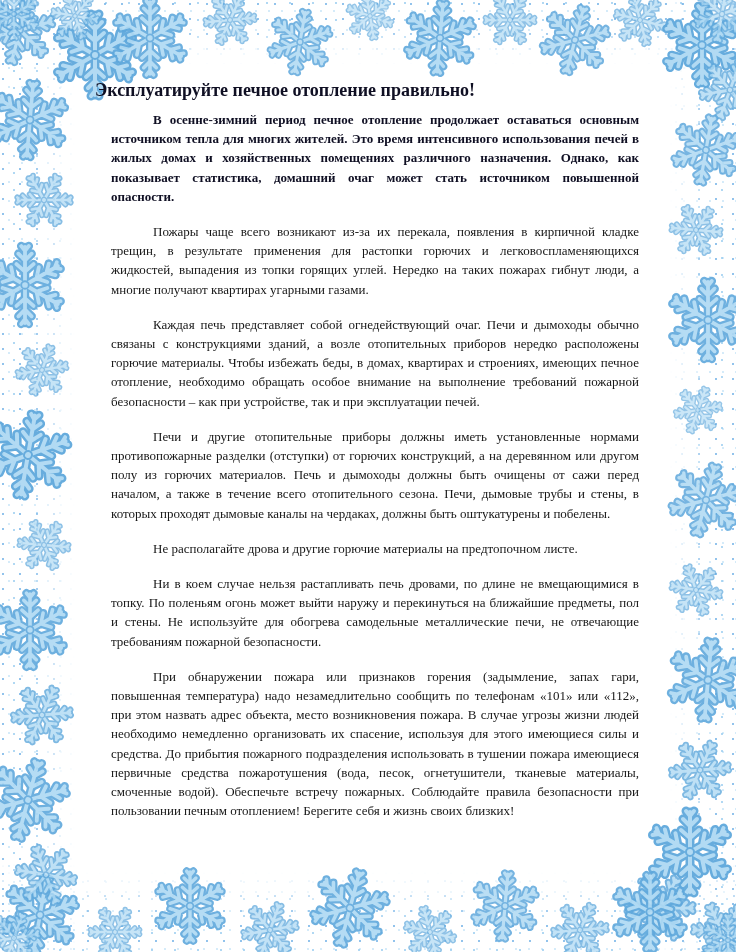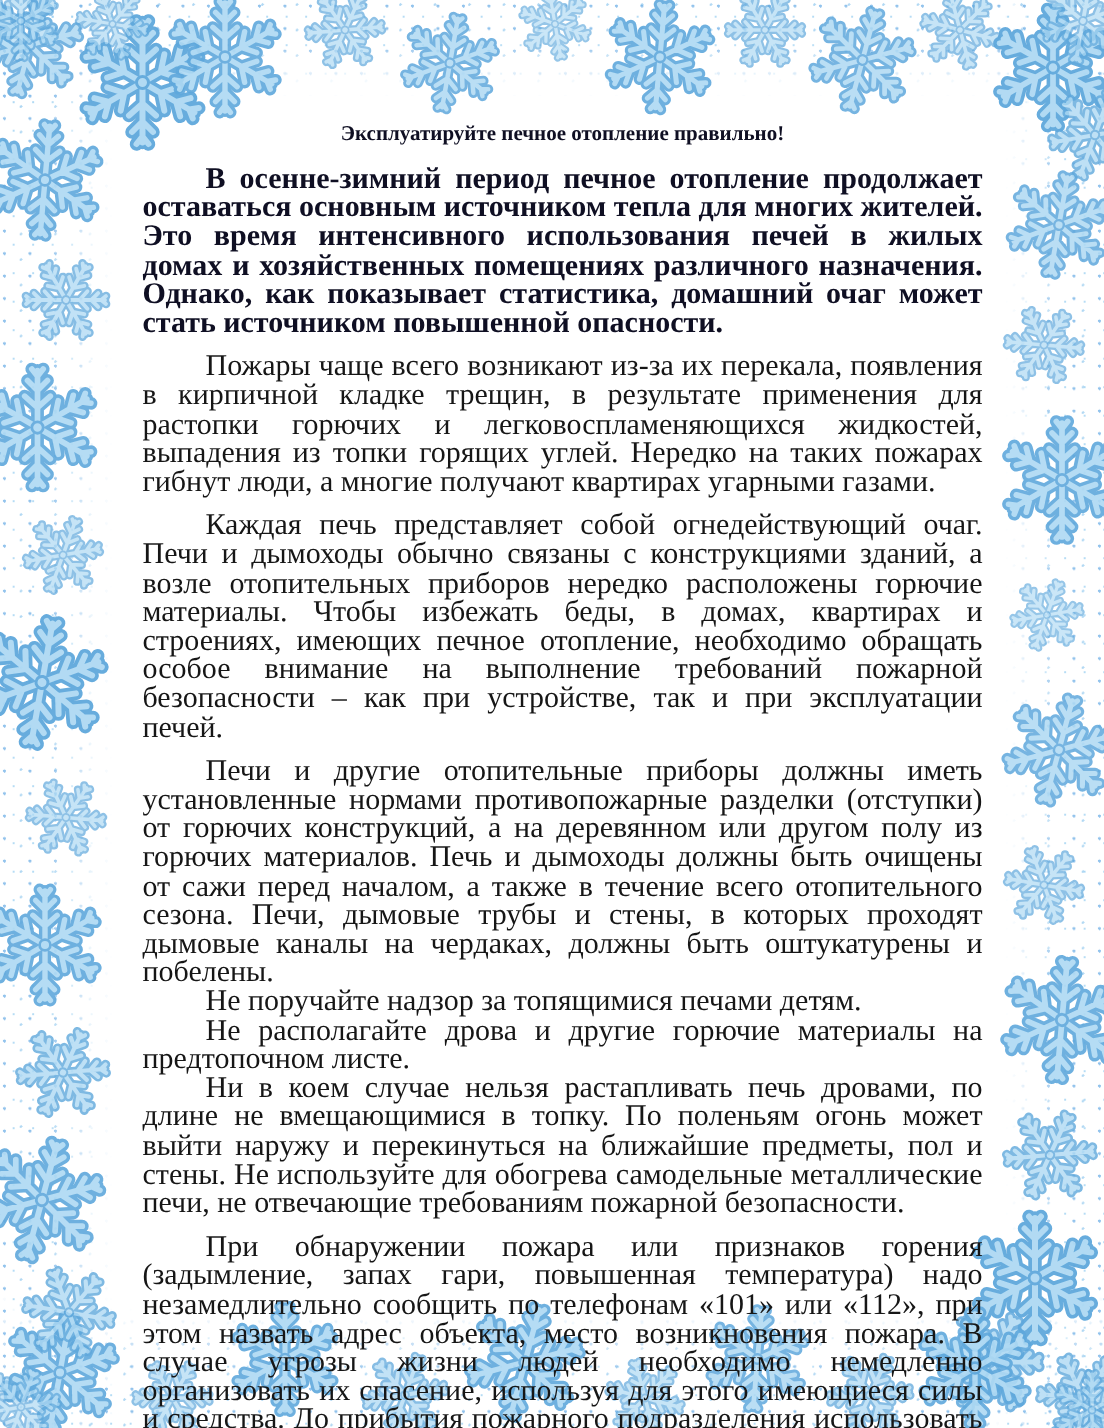--- a/index.html
+++ b/index.html
@@ -48,28 +48,28 @@
     pointer-events:none;
   }
   
   .content{
     position:absolute;z-index:4;
     top:80px;left:95px;width:560px;
     color:#161616;
   }
   h1.doc-title{
     margin:0 0 10px 0;
-    font-size:14px;line-height:20px;
-    text-align:center;
+    font-size:18px;line-height:20px;
+    text-align:left;
     font-weight:bold;
     color:#0f0f23;
   }
   .content p{
-    margin:0;
-    font-size:20px;
+    margin:16px;
+    font-size:13px;
     line-height:19.2px;
     text-align:justify;
     text-indent:42px;
   }
   .content p.sp{margin-top:10px;}
   .content p.bold{font-weight:bold;color:#0f0f23;}
 </style>
 </head>
 <body>
 
@@ -151,19 +151,18 @@
         <use href="#sf2" transform="translate(728 940) scale(0.6) rotate(0)" opacity="0.7"></use>
       </g>
   </svg>
 
   <div class="content">
     <h1 class="doc-title">Эксплуатируйте печное отопление правильно!</h1>
     <p class="bold sp">В осенне-зимний период печное отопление продолжает оставаться основным источником тепла для многих жителей. Это время интенсивного использования печей в жилых домах и хозяйственных помещениях различного назначения. Однако, как показывает статистика, домашний очаг может стать источником повышенной опасности.</p>
     <p class="sp">Пожары чаще всего возникают из-за их перекала, появления в кирпичной кладке трещин, в результате применения для растопки горючих и легковоспламеняющихся жидкостей, выпадения из топки горящих углей. Нередко на таких пожарах гибнут люди, а многие получают квартирах угарными газами.</p>
     <p class="sp">Каждая печь представляет собой огнедействующий очаг. Печи и дымоходы обычно связаны с конструкциями зданий, а возле отопительных приборов нередко расположены горючие материалы. Чтобы избежать беды, в домах, квартирах и строениях, имеющих печное отопление, необходимо обращать особое внимание на выполнение требований пожарной безопасности – как при устройстве, так и при эксплуатации печей.</p>
     <p class="sp">Печи и другие отопительные приборы должны иметь установленные нормами противопожарные разделки (отступки) от горючих конструкций, а на деревянном или другом полу из горючих материалов. Печь и дымоходы должны быть очищены от сажи перед началом, а также в течение всего отопительного сезона. Печи, дымовые трубы и стены, в которых проходят дымовые каналы на чердаках, должны быть оштукатурены и побелены.</p>
-    <p>Не поручайте надзор за топящимися печами детям.</p>
     <p>Не располагайте дрова и другие горючие материалы на предтопочном листе.</p>
     <p>Ни в коем случае нельзя растапливать печь дровами, по длине не вмещающимися в топку. По поленьям огонь может выйти наружу и перекинуться на ближайшие предметы, пол и стены. Не используйте для обогрева самодельные металлические печи, не отвечающие требованиям пожарной безопасности.</p>
     <p class="sp">При обнаружении пожара или признаков горения (задымление, запах гари, повышенная температура) надо незамедлительно сообщить по телефонам «101» или «112», при этом назвать адрес объекта, место возникновения пожара. В случае угрозы жизни людей необходимо немедленно организовать их спасение, используя для этого имеющиеся силы и средства. До прибытия пожарного подразделения использовать в тушении пожара имеющиеся первичные средства пожаротушения (вода, песок, огнетушители, тканевые материалы, смоченные водой). Обеспечьте встречу пожарных. Соблюдайте правила безопасности при пользовании печным отоплением! Берегите себя и жизнь своих близких!</p>
   </div>
 
 </div>
 
 </body></html>

